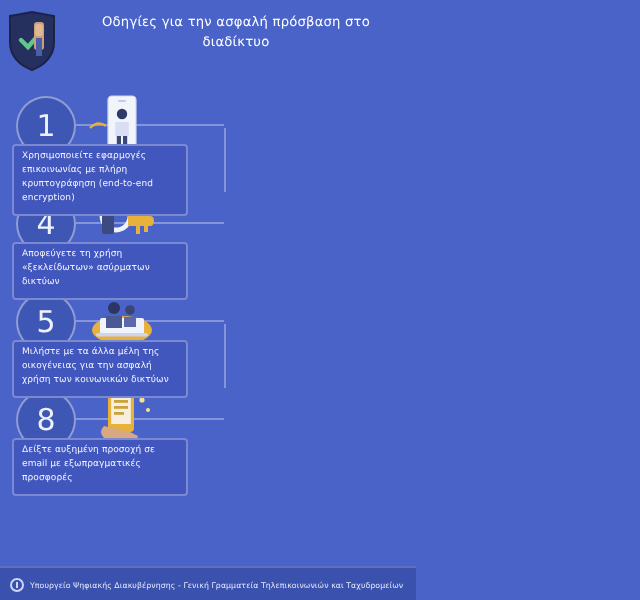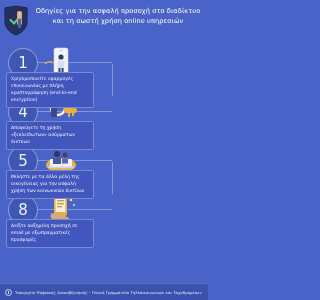--- a/index.html
+++ b/index.html
@@ -144,22 +144,21 @@
 
 <div class="header">
   <svg class="shield" viewBox="0 0 26 31">
     <path d="M2 3 L13 1 L24 3 L24 16 C24 24 18 28 13 30 C8 28 2 24 2 16 Z" fill="#26305e" stroke="#1b2348" stroke-width="1"></path>
     <path d="M7.5 15 L11 18.5 L18 10.5" fill="none" stroke="#5ec98a" stroke-width="2.2" stroke-linecap="round"></path>
     <rect x="14" y="6" width="5" height="14" rx="1.6" fill="#c9a07a"></rect>
     <rect x="14.6" y="7" width="3.8" height="6" rx="1" fill="#e0b892"></rect>
     <rect x="15" y="14" width="3" height="9" fill="#4a5fa8"></rect>
   </svg>
   <div class="title">
-    <div>Οδηγίες για την ασφαλή προσοχή στο διαδίκτυο</div>
-    <div>και τη σωστή χρήση online υπηρεσιών</div>
+    <div>Οδηγίες για την ασφαλή πρόσβαση στο διαδίκτυο</div>
   </div>
 </div>
 
 <div class="steps">
 
   <div class="row">
     <div class="hline" style="left:38px;width:74px;"></div>
     <div class="vline" style="left:112px;top:18px;height:32px;"></div>
 
     <div class="cell left">

